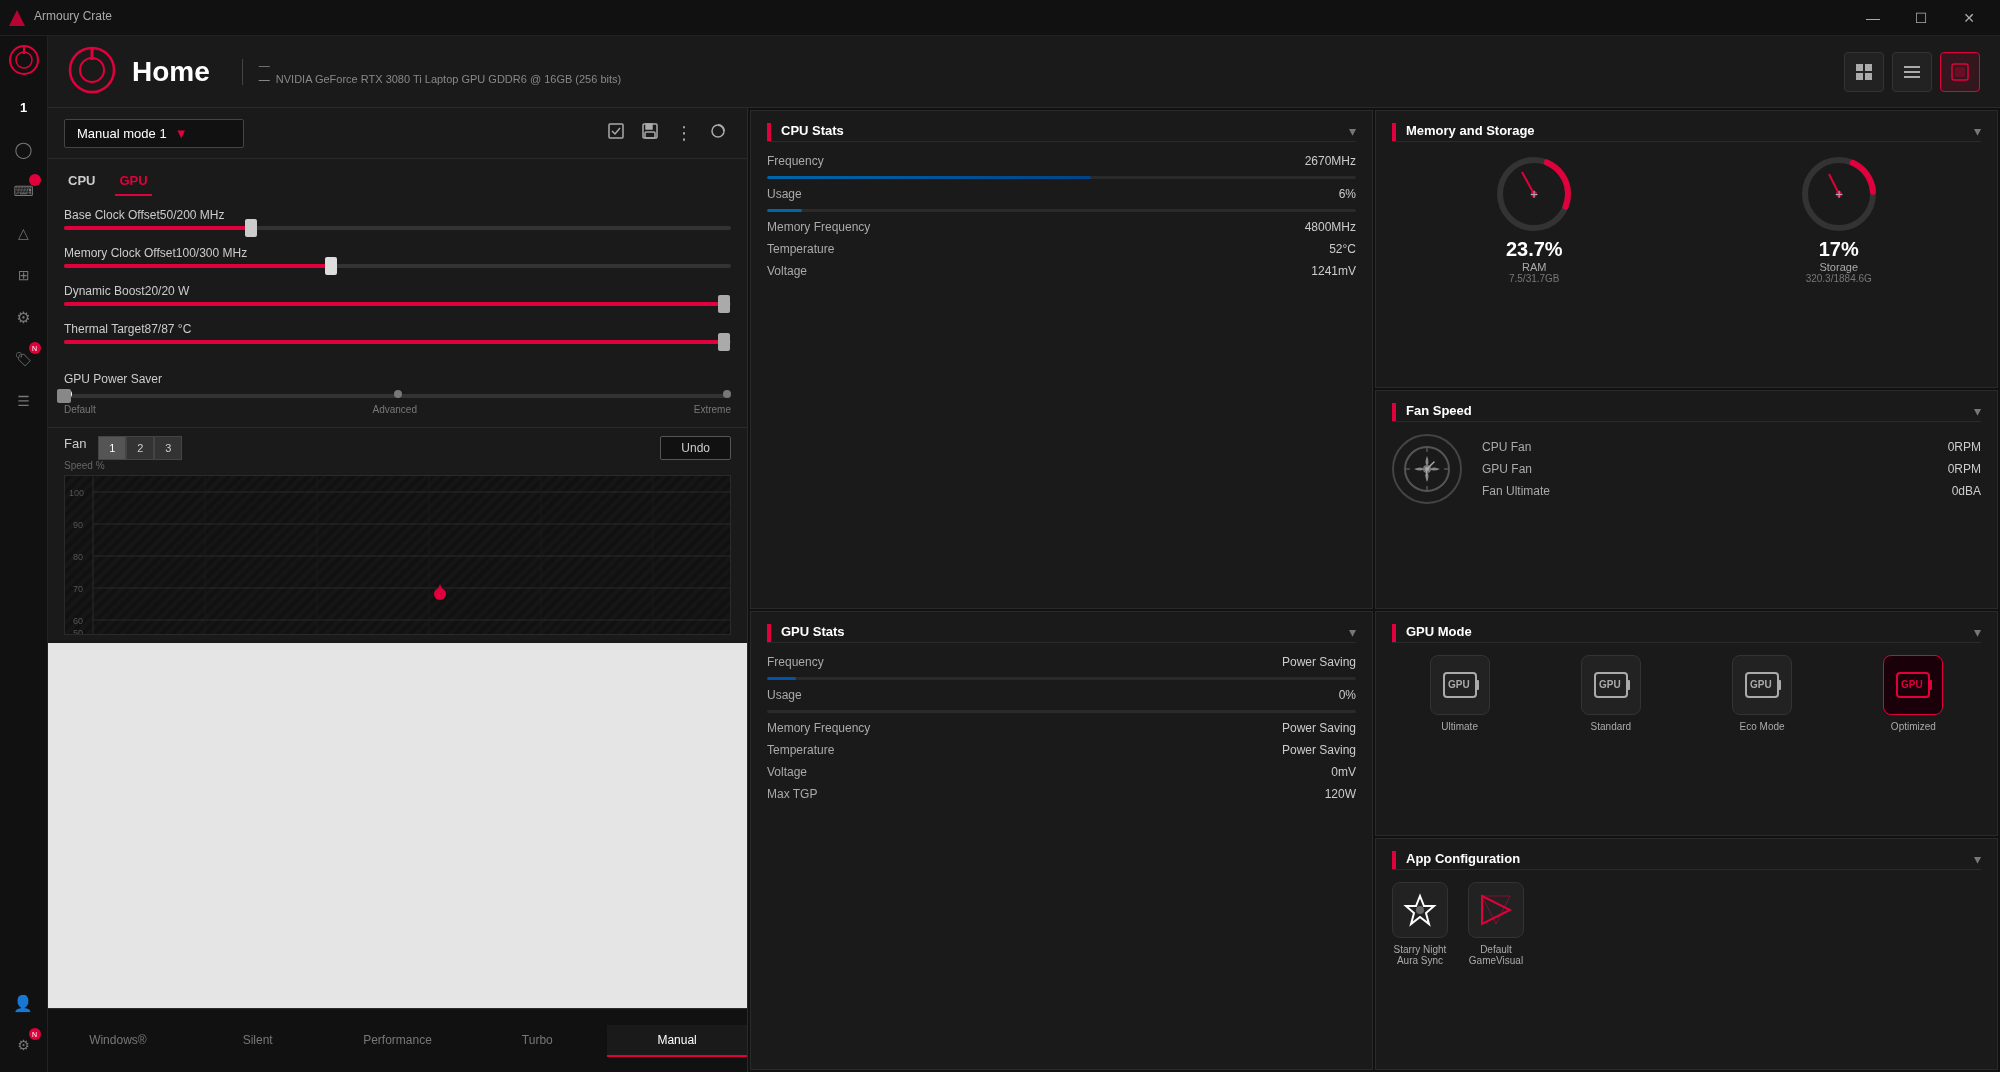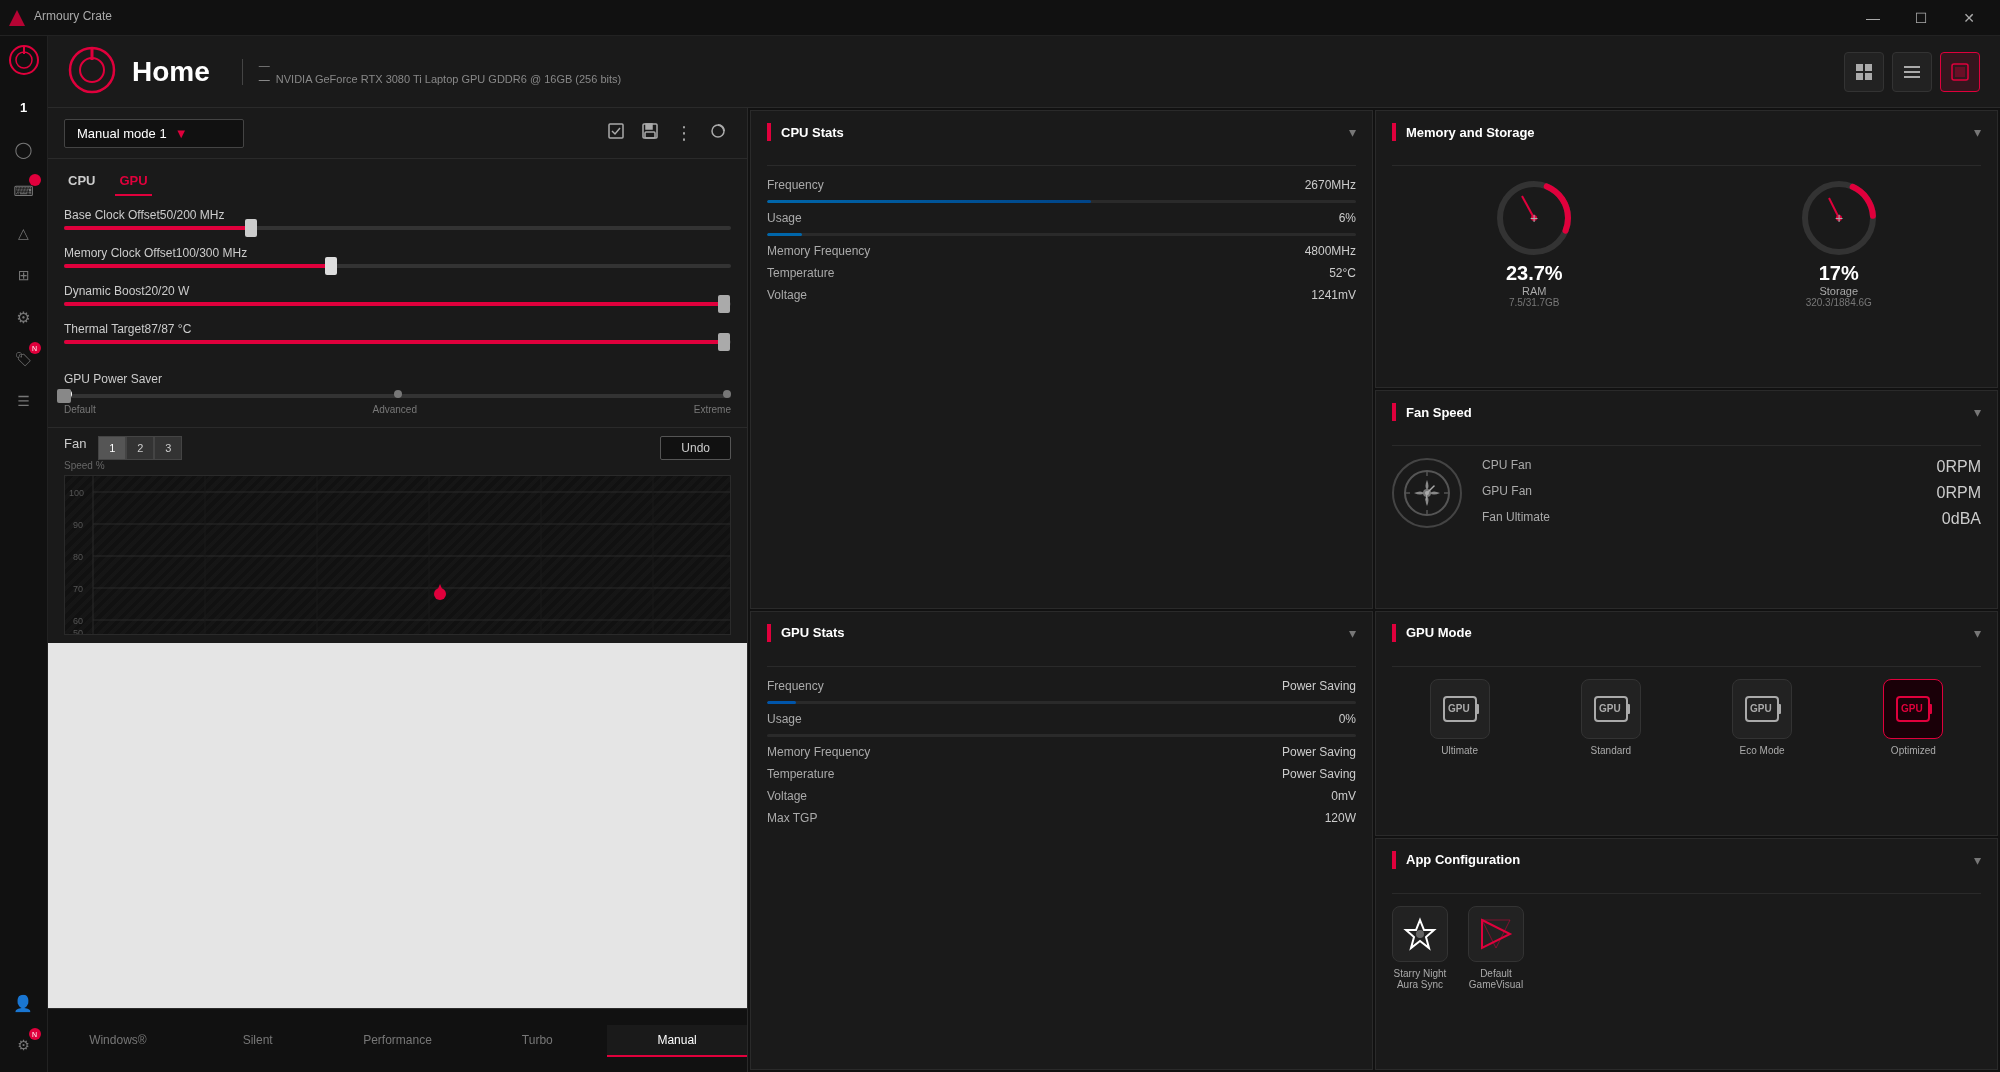--- a/index.html
+++ b/index.html
@@ -393,25 +393,25 @@
     }
 
     .stats-card {
       background: #1a1a1a;
       border: 1px solid #2a2a2a;
       padding: 12px 16px;
       position: relative;
     }
     .stats-card-header {
       display: flex;
-      align-items: center;
+      align-items: flex-start;
       gap: 8px;
       margin-bottom: 12px;
       border-bottom: 1px solid #2a2a2a;
-      padding-bottom: 24px;
+      padding-bottom: 0;
     }
     .stats-card-accent {
       width: 4px;
       height: 18px;
       background: #e0003c;
       margin-right: 2px;
     }
     .stats-card-title {
       font-size: 13px;
       font-weight: bold;
@@ -510,21 +510,21 @@
       flex: 1;
       display: flex;
       flex-direction: column;
       gap: 8px;
     }
     .fan-stat-row {
       display: flex;
       justify-content: space-between;
     }
     .fan-stat-label { font-size: 12px; color: #aaa; }
-    .fan-stat-value { font-size: 16px; color: #ccc; }
+    .fan-stat-value { font-size: 12px; color: #ccc; }
 
     
     .gpu-mode-card {
       grid-column: 2;
       grid-row: 3;
     }
     .gpu-mode-content {
       display: flex;
       gap: 16px;
       justify-content: space-around;

